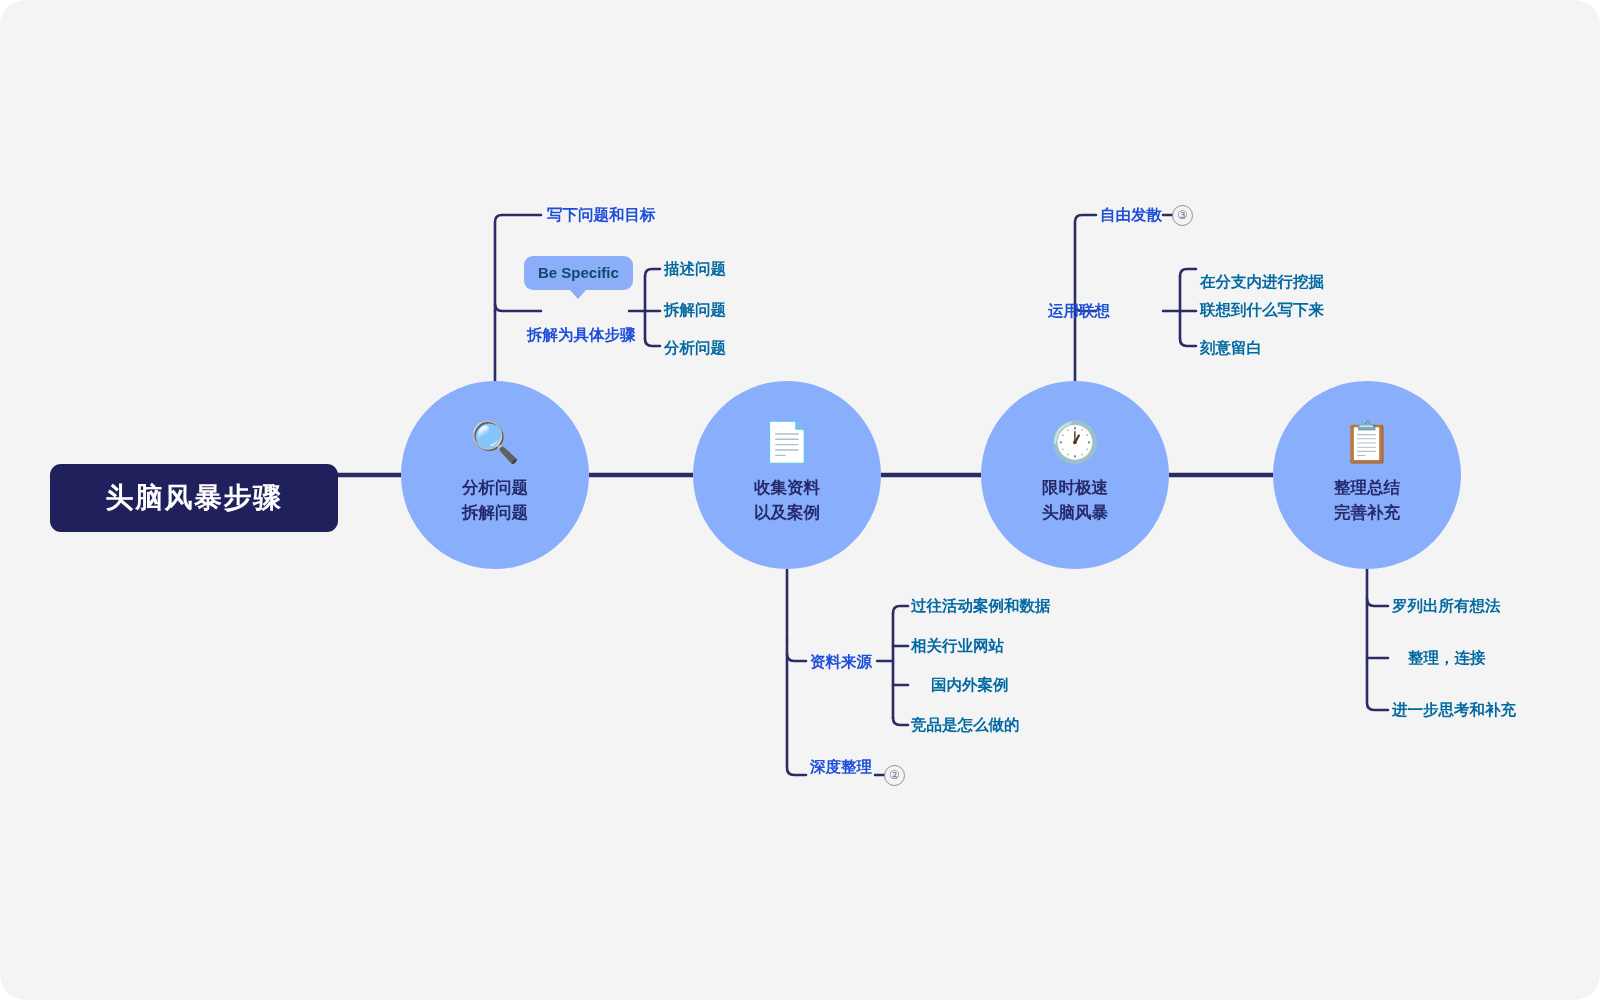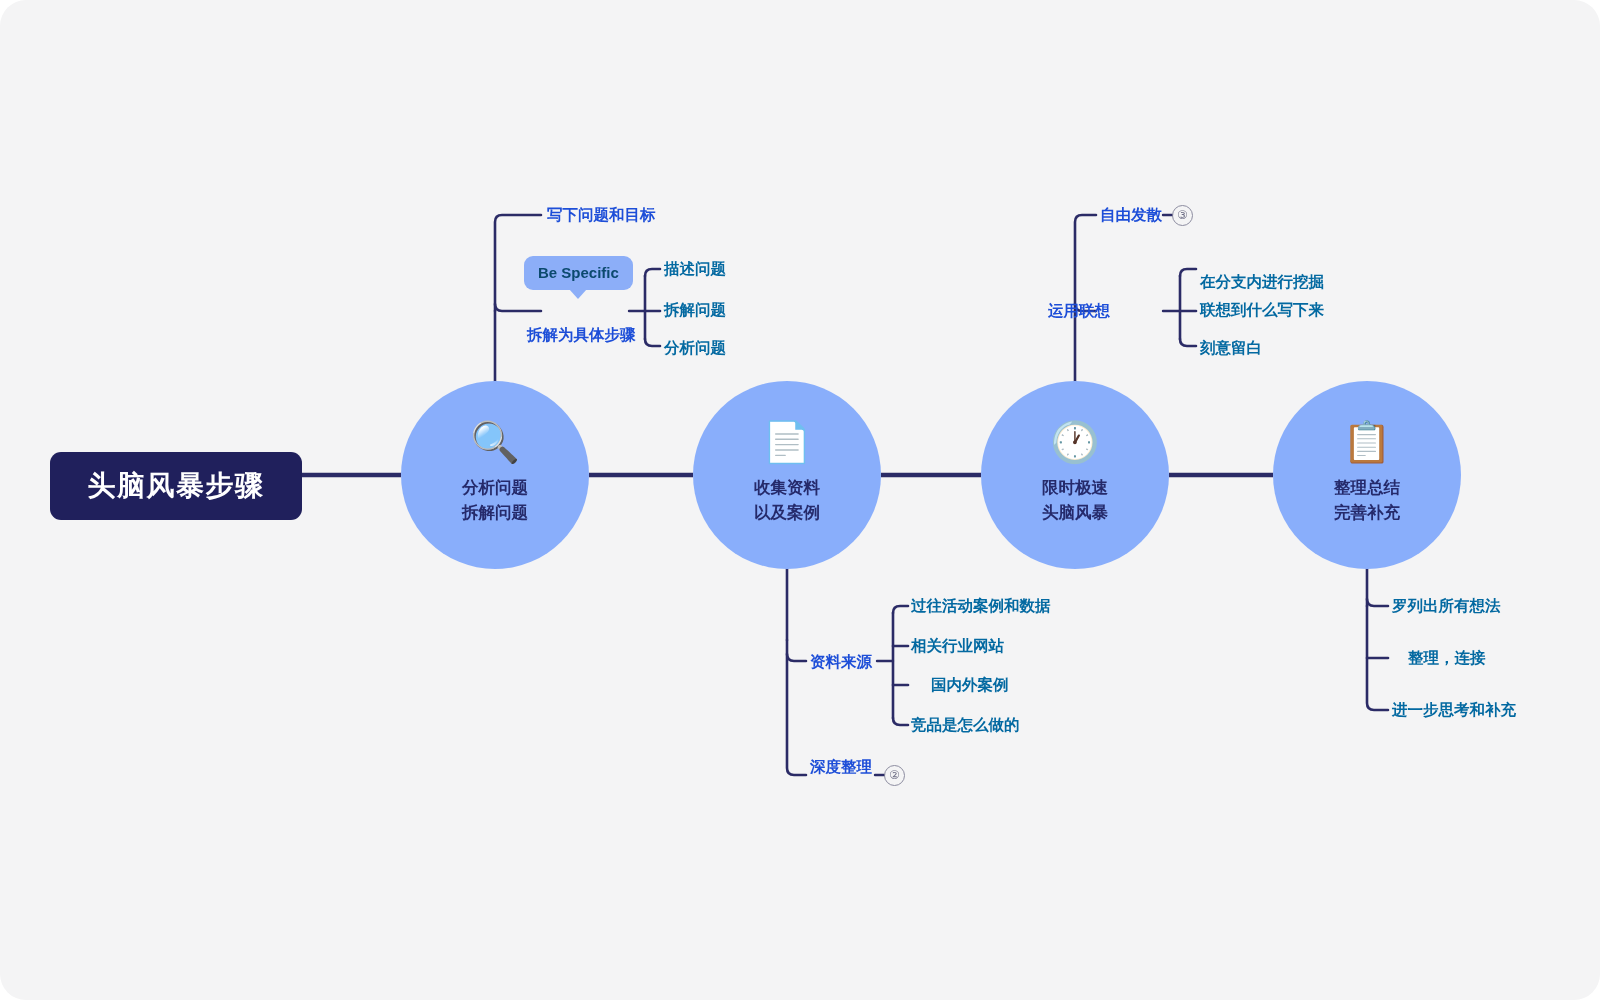--- a/index.html
+++ b/index.html
@@ -50,22 +50,22 @@
     fill: none;
     stroke: #2b2b66;
     stroke-width: 2.4;
     stroke-linecap: round;
   }
 
   
   #root-box {
     position: absolute;
     left: 50px;
-    top: 452px;
-    width: 252px;
+    top: 464px;
+    width: 288px;
     height: 68px;
     background: #20205c;
     border-radius: 11px;
     display: flex;
     align-items: center;
     justify-content: center;
   }
   #root-box .root-label {
     color: #ffffff;
     font-size: 28px;

